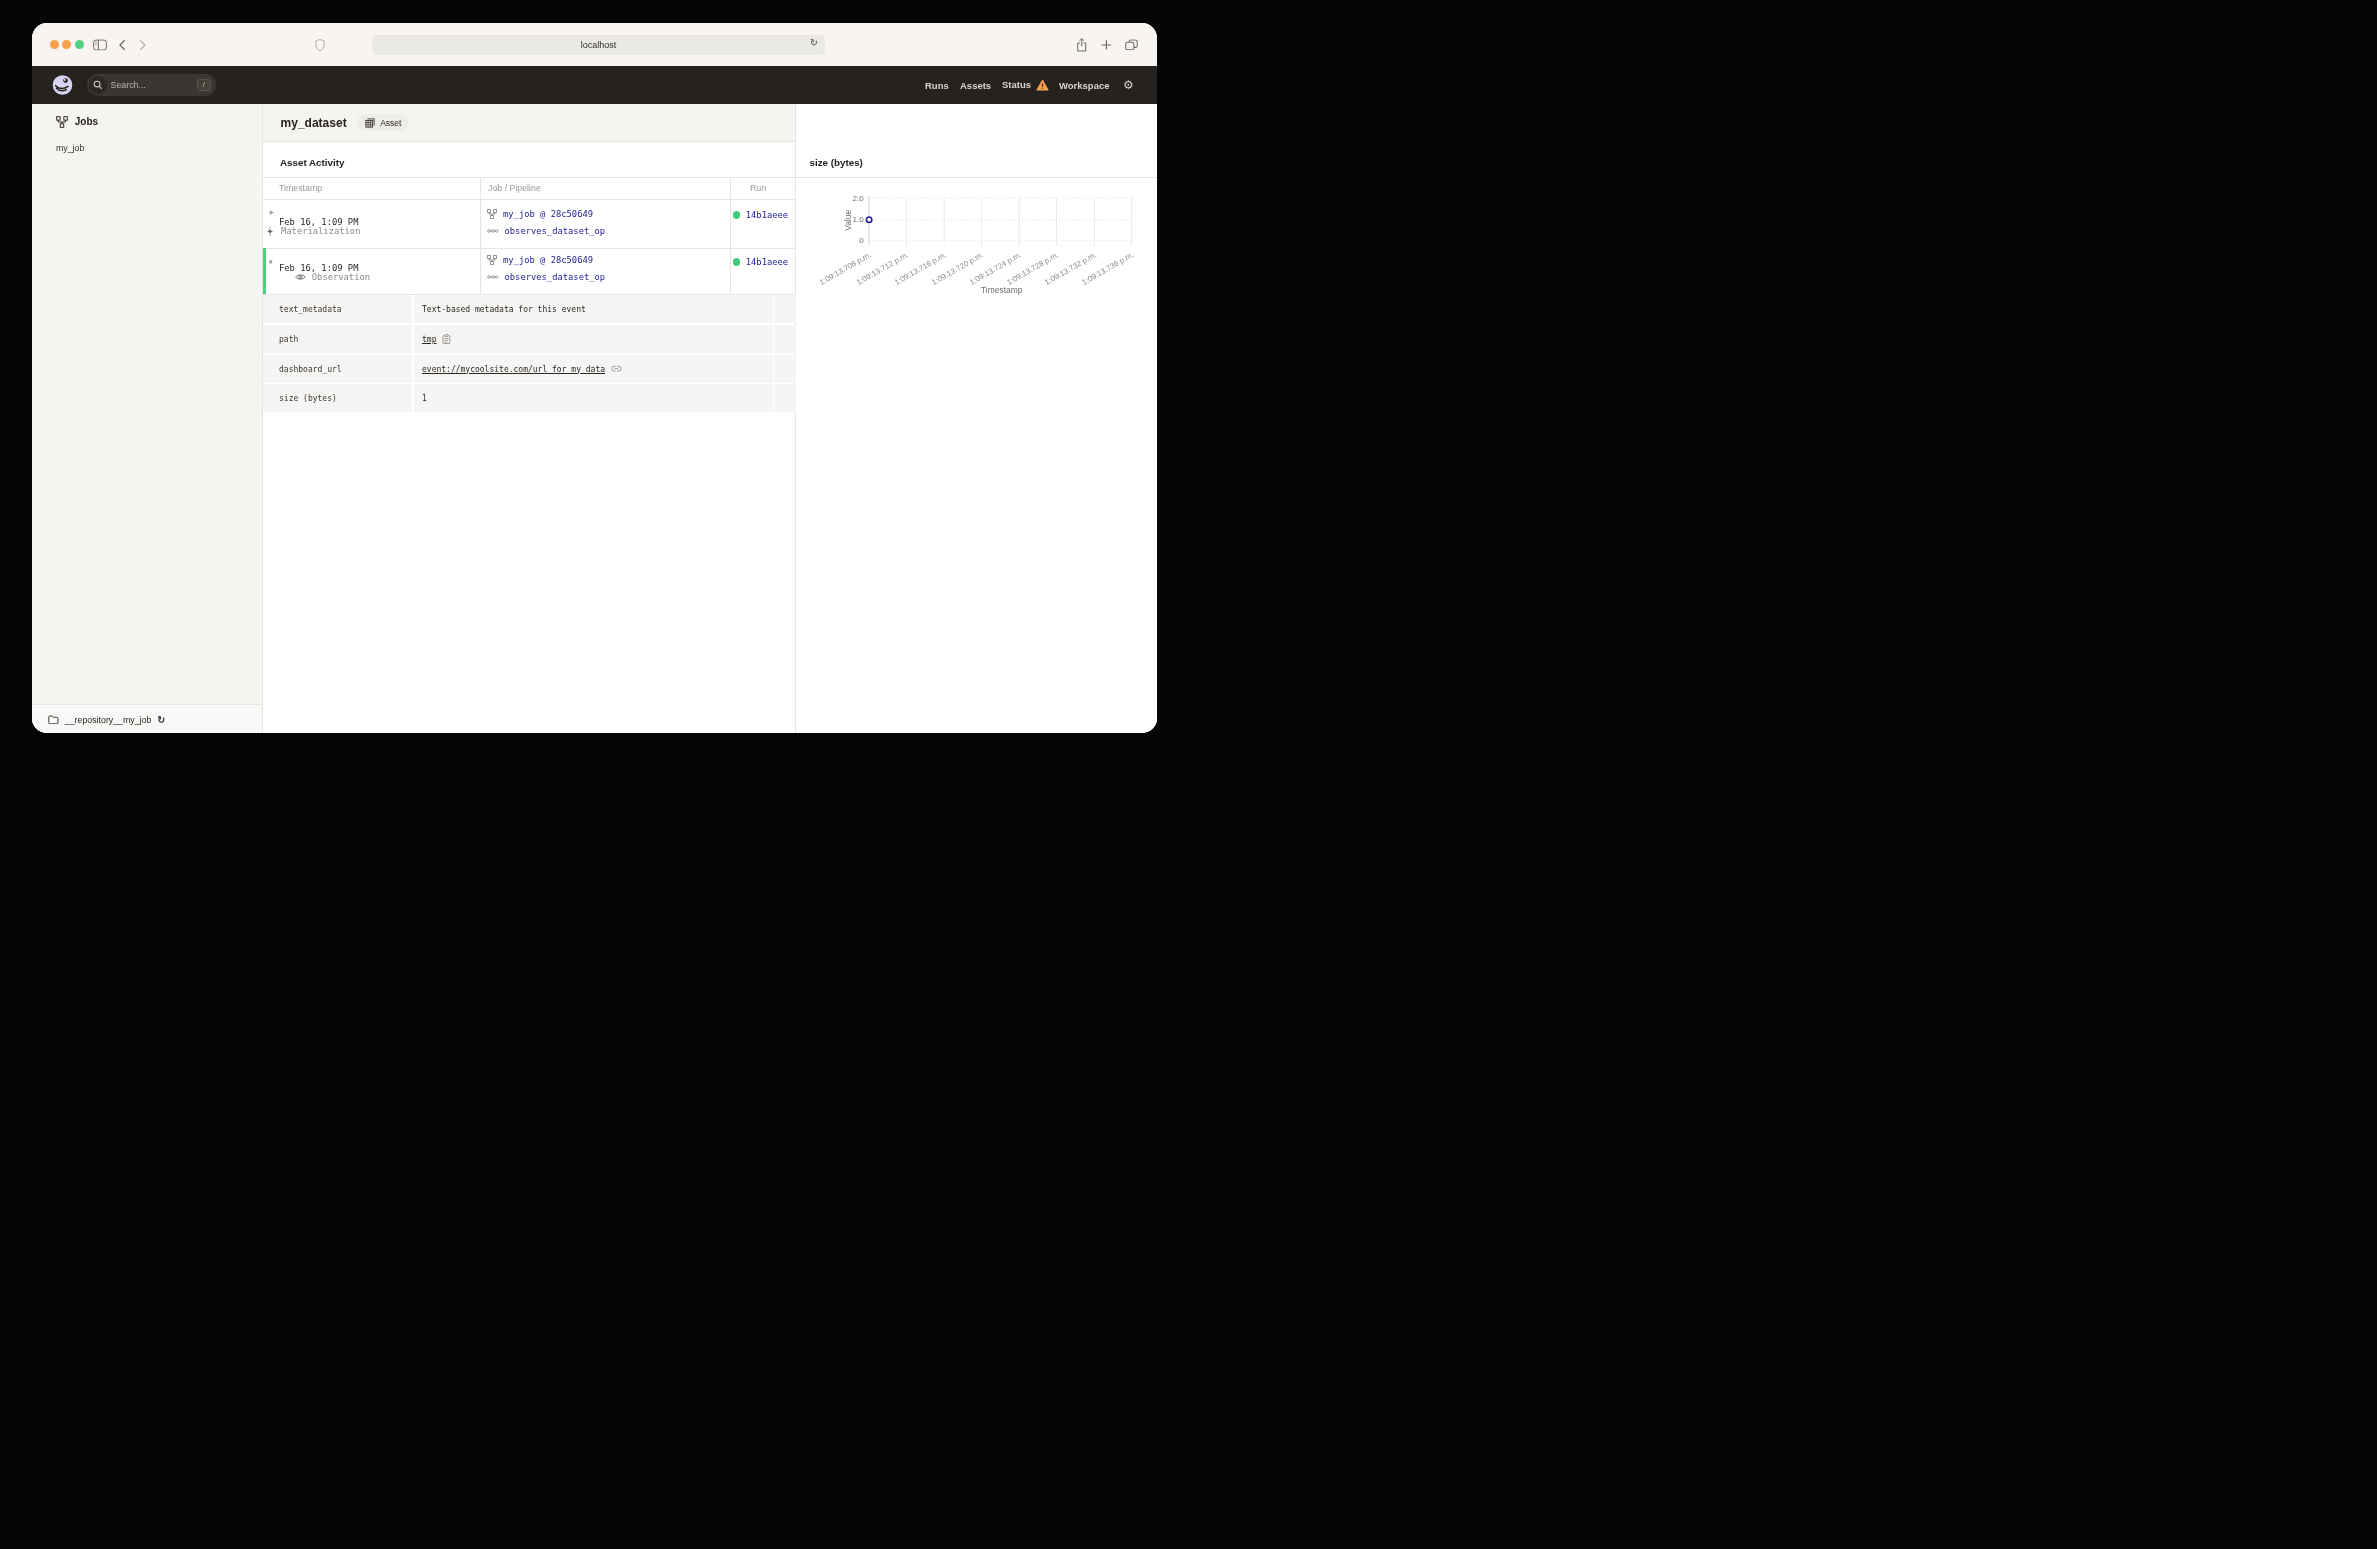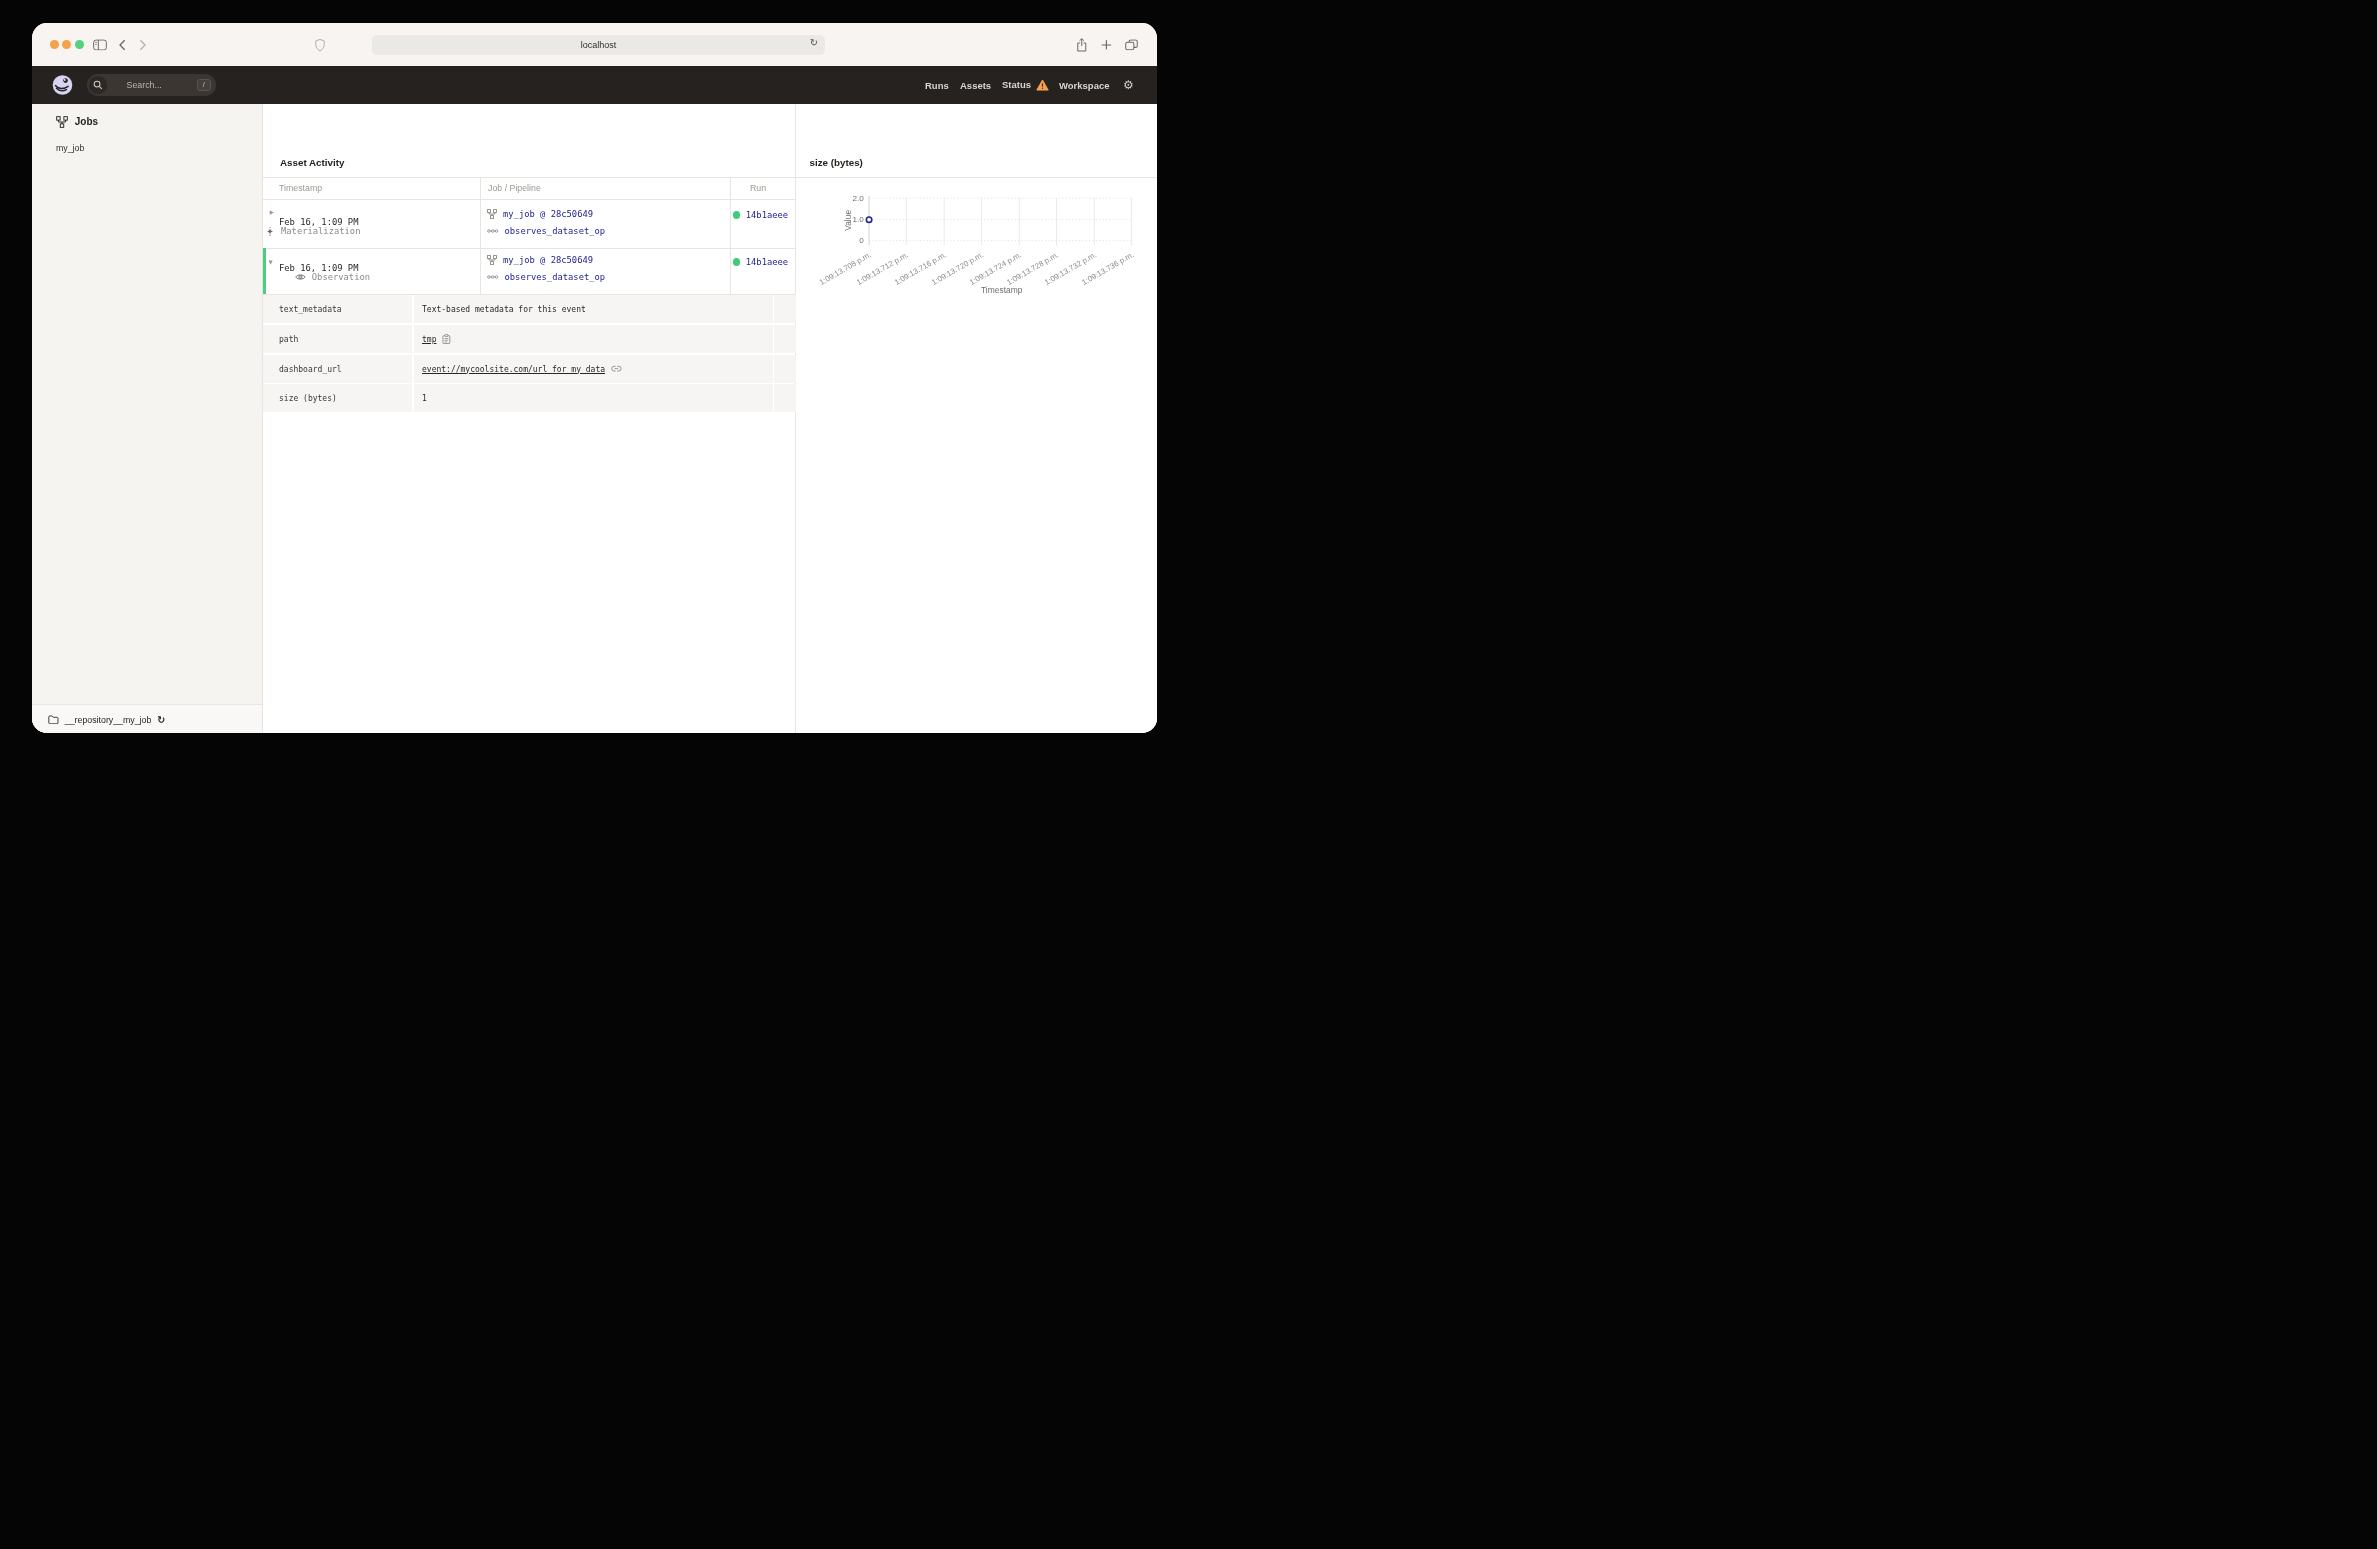--- a/index.html
+++ b/index.html
@@ -16,21 +16,21 @@
   .url-reload{position:absolute;right:6.8px;top:2.7px;font-family:"DejaVu Sans",sans-serif;font-size:10px;color:#55524E;}
   
   .navbar{position:relative;height:38px;background:#262220;}
   .nav-item{position:absolute;top:50%;transform:translateY(-50%);color:#D8D5D0;font-size:9.5px;font-weight:600;
             display:flex;align-items:center;gap:4.7px;cursor:default;}
   .searchpill{position:absolute;left:55px;top:8px;width:129px;height:21.6px;border-radius:10.8px;background:#3B3631;
               display:flex;align-items:center;}
   .search-circle{width:17.6px;height:17.6px;margin-left:2px;border-radius:50%;background:#2C2825;display:flex;
                  align-items:center;justify-content:center;}
   .searchpill input{flex:1;background:transparent;border:0;outline:0;color:#CFCBC6;font-size:8.8px;
-                    font-family:"Liberation Sans",sans-serif;padding:0 20px;min-width:0;}
+                    font-family:"Liberation Sans",sans-serif;padding:0 4px;min-width:0;}
   .searchpill input::placeholder{color:#B9B5B0;}
   .slash-badge{margin-right:5.4px;font-size:7.4px;color:#C9C5C0;background:#46413B;border:0.7px solid #5A554F;
                border-radius:2.7px;padding:0.7px 4.7px;}
   
   .content{position:relative;height:630px;background:#FFFFFF;}
   .sidebar{position:absolute;left:0;top:0;width:231px;height:630px;background:#F6F4F1;border-right:0.7px solid #E7E4E0;box-sizing:border-box;}
   .jobs-head{position:absolute;left:24px;top:11.5px;display:flex;align-items:center;gap:6.8px;color:#26221E;
              font-size:10px;font-weight:700;}
   .sb-job{position:absolute;left:24px;top:39px;font-size:8.8px;color:#33302C;}
   .sb-footer{position:absolute;left:0;bottom:0;width:100%;height:30px;background:#FAF8F6;border-top:0.7px solid #E8E5E1;
@@ -187,20 +187,35 @@
         <div class="sb-job">my_job</div>
         <div class="sb-footer">
           <svg width="10.8" height="9.5" viewBox="0 0 16 14" style="color:#26221E;">
             <path class="st" d="M1.2 3 a1.6 1.6 0 0 1 1.6-1.6 h3.4 l1.8 2 h5.2 a1.6 1.6 0 0 1 1.6 1.6 v6.4 a1.6 1.6 0 0 1 -1.6 1.6 h-10.4 a1.6 1.6 0 0 1 -1.6-1.6 Z" stroke-width="1.3"></path>
           </svg>
           <span>__repository__my_job</span>
           <span style="font-family:'DejaVu Sans',sans-serif;font-size:9.5px;font-weight:bold;">↻</span>
         </div>
       </div>
 
+      <div class="pageheader">
+        <span class="pg-title">my_dataset</span>
+        <span class="badge">
+          <svg width="10" height="10" viewBox="0 0 16 16" style="color:#26221E;">
+            <path class="st" d="M3.8 1.4 H14.6 V12.2" stroke-width="1.3"></path>
+            <rect class="st" x="1.4" y="3.8" width="10.8" height="10.8" stroke-width="1.3"></rect>
+            <path class="st" d="M1.4 7.4 H12.2 M1.4 11 H12.2 M5 3.8 V14.6 M8.6 3.8 V14.6" stroke-width="1.1"></path>
+          </svg>
+          <span>Asset</span>
+        </span>
+        <span class="timer">
+          <span>0:04</span>
+          <span style="font-family:'DejaVu Sans',sans-serif;font-size:10.8px;">↻</span>
+        </span>
+      </div>
 
       <div class="main-title">Asset Activity</div>
       <div class="hline" style="left:231px;top:73px;width:533px;"></div>
 
       <div class="rightpanel">
         <div class="rp-title">size (bytes)</div>
         <div class="hline" style="left:0;top:73px;width:362px;"></div>
 
         <svg class="chart-svg" width="362" height="176" viewBox="0 0 535 260">
 

